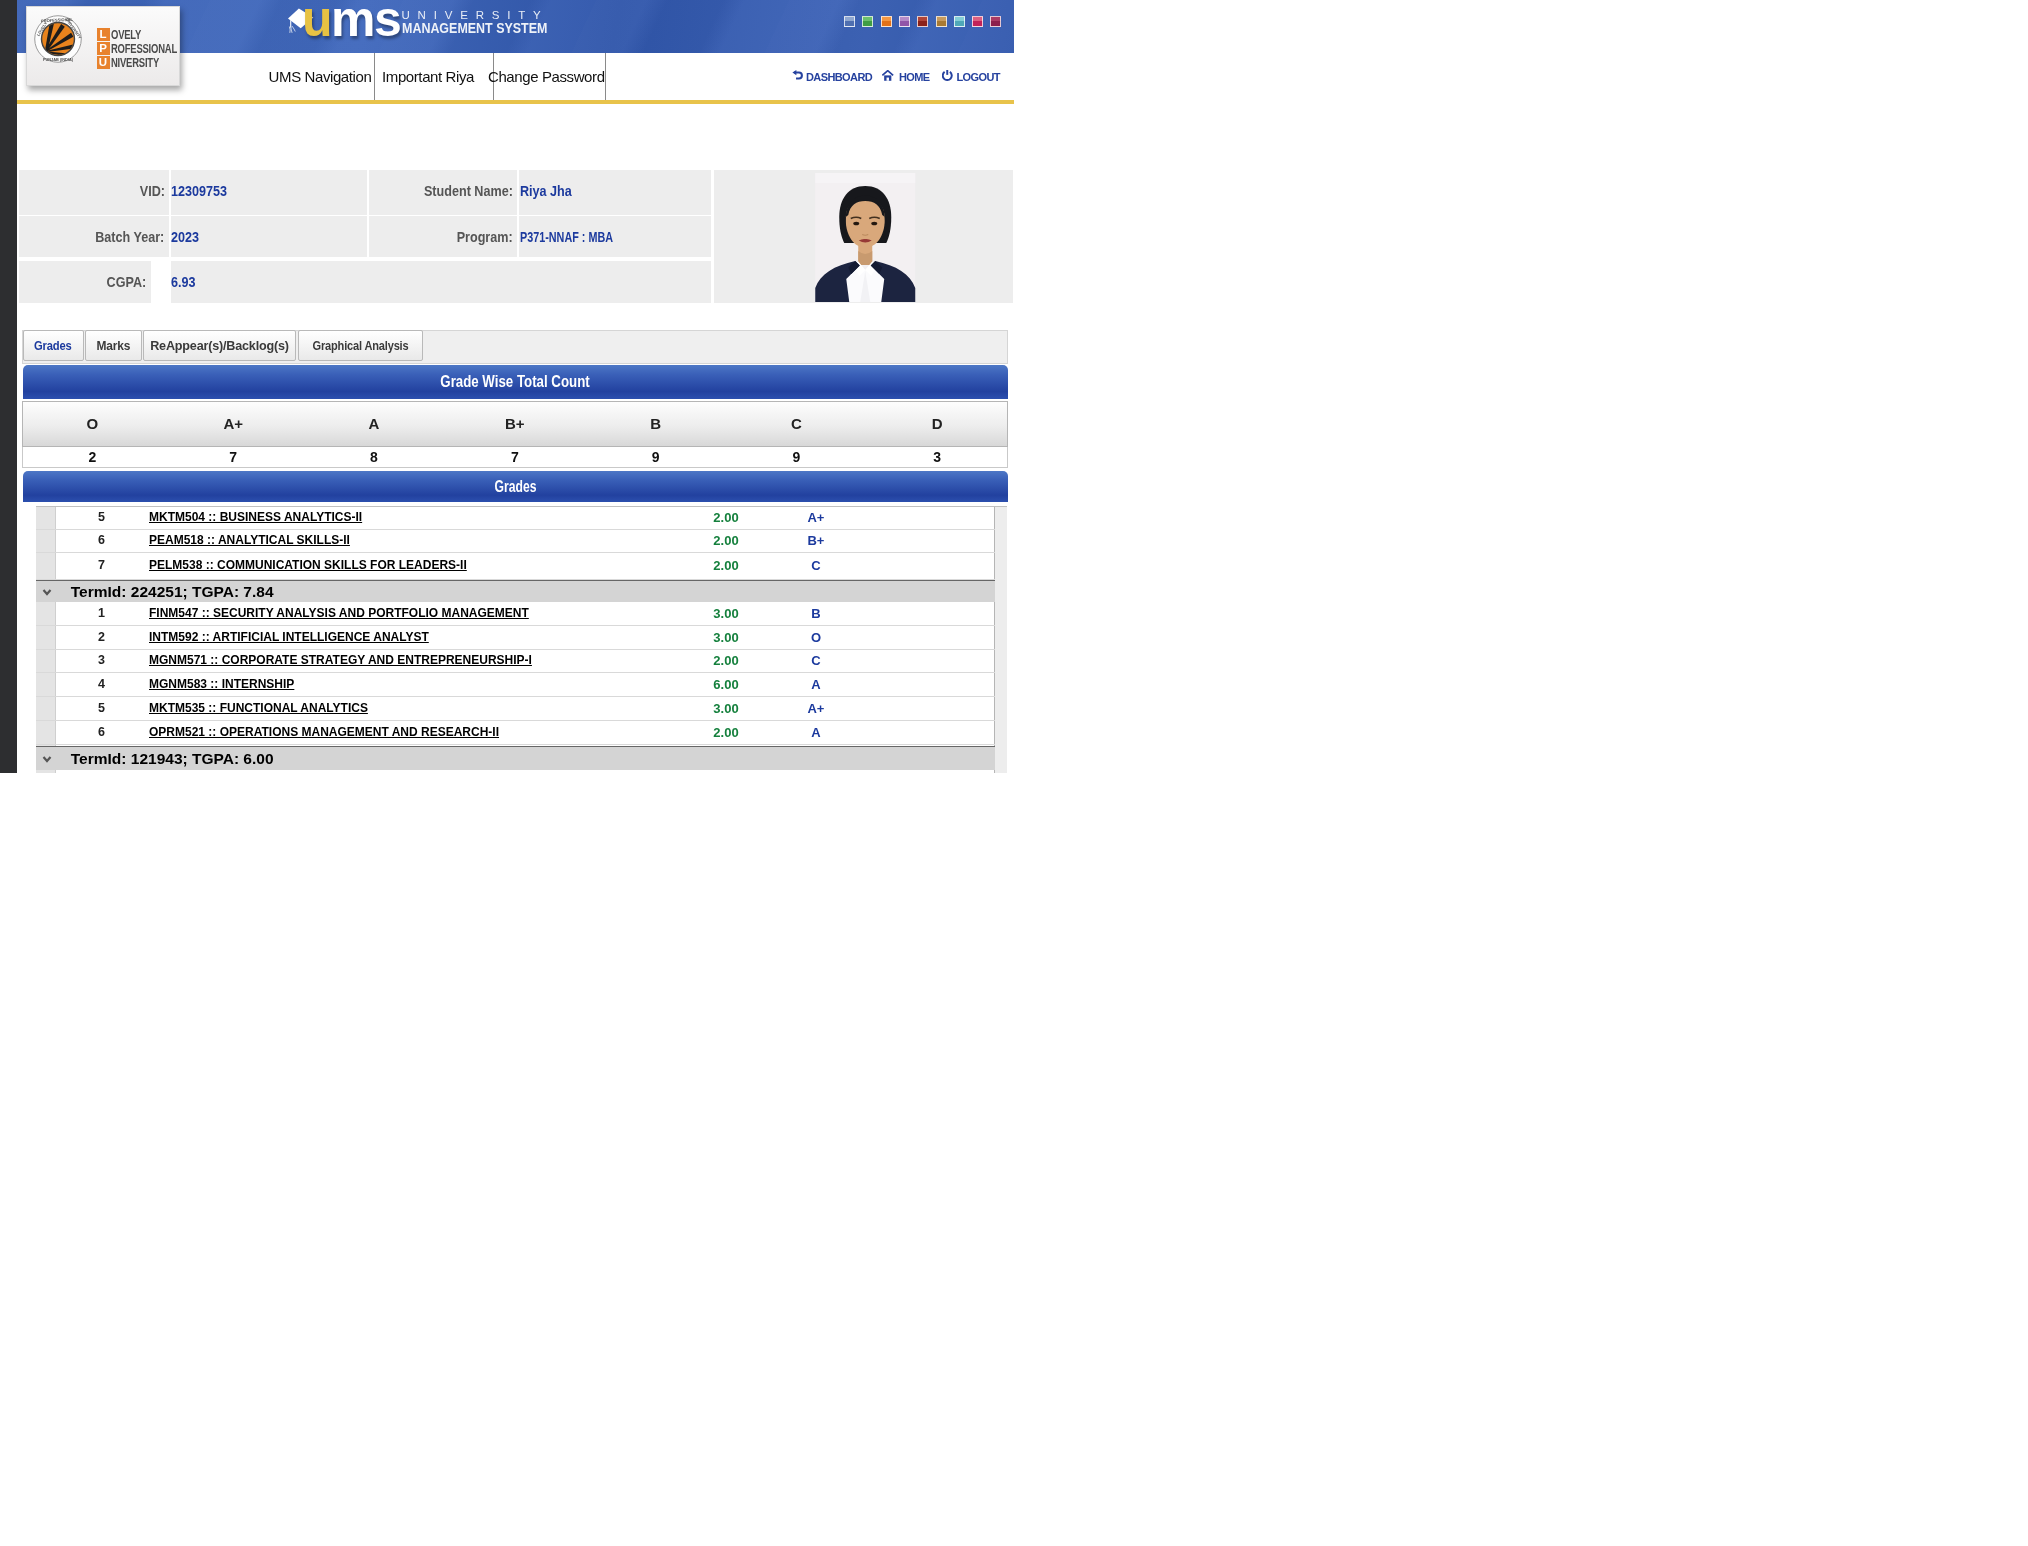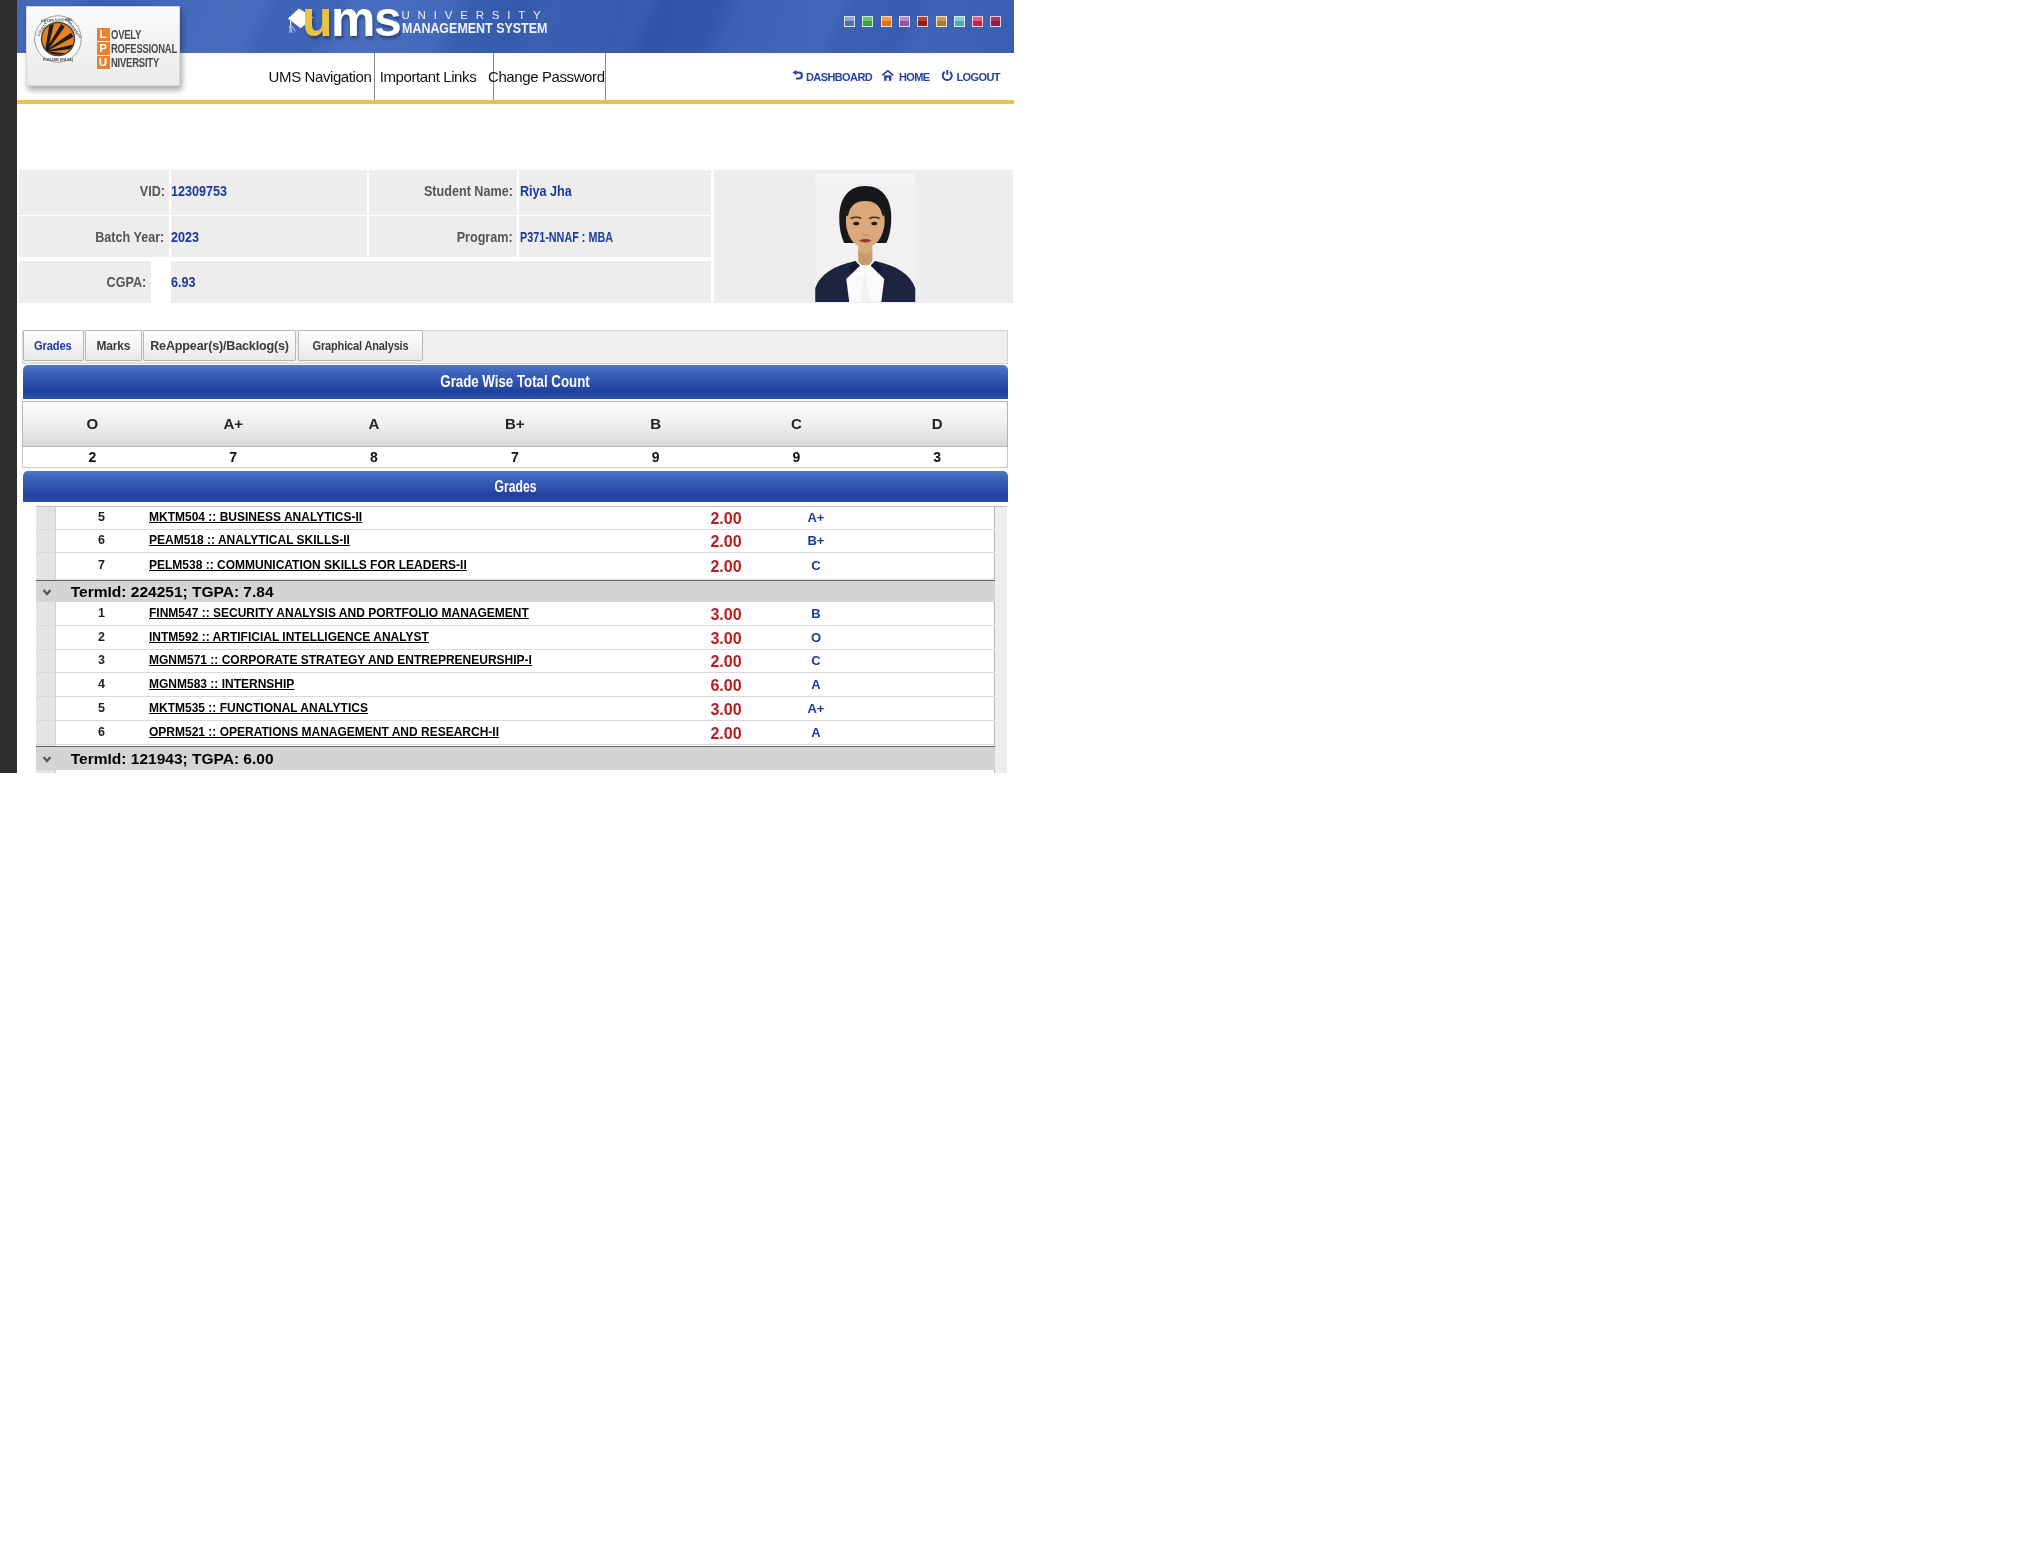--- a/index.html
+++ b/index.html
@@ -83,21 +83,21 @@
 #gtable { position:absolute; left:0; top:0; width:959.7px; height:267px; background:#fff;
   border-right:1px solid #b5b5b5; }
 #chevcol { position:absolute; left:0; top:0; width:20.5px; height:267px; background:#e4e4e4;
   border-right:1px solid #cfcfcf; }
 .grow { position:absolute; left:0; width:959.7px; border-bottom:1px solid #d9d9d9; }
 .gnum { position:absolute; left:35.7px; width:60px; text-align:center; font-weight:bold;
   font-size:12.5px; color:#222; }
 .gcourse { position:absolute; left:113.2px; font-weight:bold; font-size:12.5px; color:#000;
   text-decoration:underline; transform:scaleX(0.96); transform-origin:0 50%; white-space:nowrap; }
 .gcred { position:absolute; left:620.2px; width:140px; text-align:center; font-weight:bold;
-  font-size:16px; color:#b91c1c; }
+  font-size:13px; color:#15803d; }
 .ggrade { position:absolute; left:744.2px; width:72px; text-align:center; font-weight:bold;
   font-size:13px; color:#1c3a9e; }
 .trow { position:absolute; left:0; width:959.7px; background:#d4d4d4; border-top:1px solid #666;
   font-weight:bold; font-size:15.5px; color:#000; }
 .trow .tt { position:absolute; left:35px; top:0; }
 .sxc { display:inline-block; transform:scaleX(0.8); transform-origin:50% 50%; }
 .sxl { display:inline-block; transform:scaleX(0.84); transform-origin:0 50%; }
 .sxr { display:inline-block; transform:scaleX(0.84); transform-origin:100% 50%; }
 .sxq { display:inline-block; transform:scaleX(0.86); transform-origin:50% 50%; }
 .chev { position:absolute; left:6px; width:10px; height:10px; }
@@ -162,21 +162,21 @@
         <span class="lpurest">ROFESSIONAL</span>
       </div>
     <div class="lpurow">
         <span class="lpusq">U</span>
         <span class="lpurest">NIVERSITY</span>
       </div>
   </div>
 
   <div class="navitem" style="left:264px;width:112px">UMS Navigation</div>
   <div class="navsep" style="left:373.5px"></div>
-  <div class="navitem" style="left:369px;width:118px">Important Links</div>
+  <div class="navitem" style="left:369px;width:118px">Important Riya</div>
   <div class="navsep" style="left:492.5px"></div>
   <div class="navitem" style="left:488px;width:111px">Change Password</div>
   <div class="navsep" style="left:604.5px"></div>
 
   <svg class="abs" style="left:791.5px;top:70px" width="11" height="11" viewBox="0 0 15 15">
     <path d="M3.2,3.5 L9.5,3.5 A4,4 0 0 1 9.5,11.5 L5.5,11.5" fill="none" stroke="#26429f" stroke-width="2.8"></path>
     <polygon points="6,0 6,7 0.5,3.5" fill="#26429f"></polygon>
   </svg>
   <div class="rlink" style="left:806px">DASHBOARD</div>
   <svg class="abs" style="left:882px;top:69.5px" width="11.5" height="11.5" viewBox="0 0 16 16">

